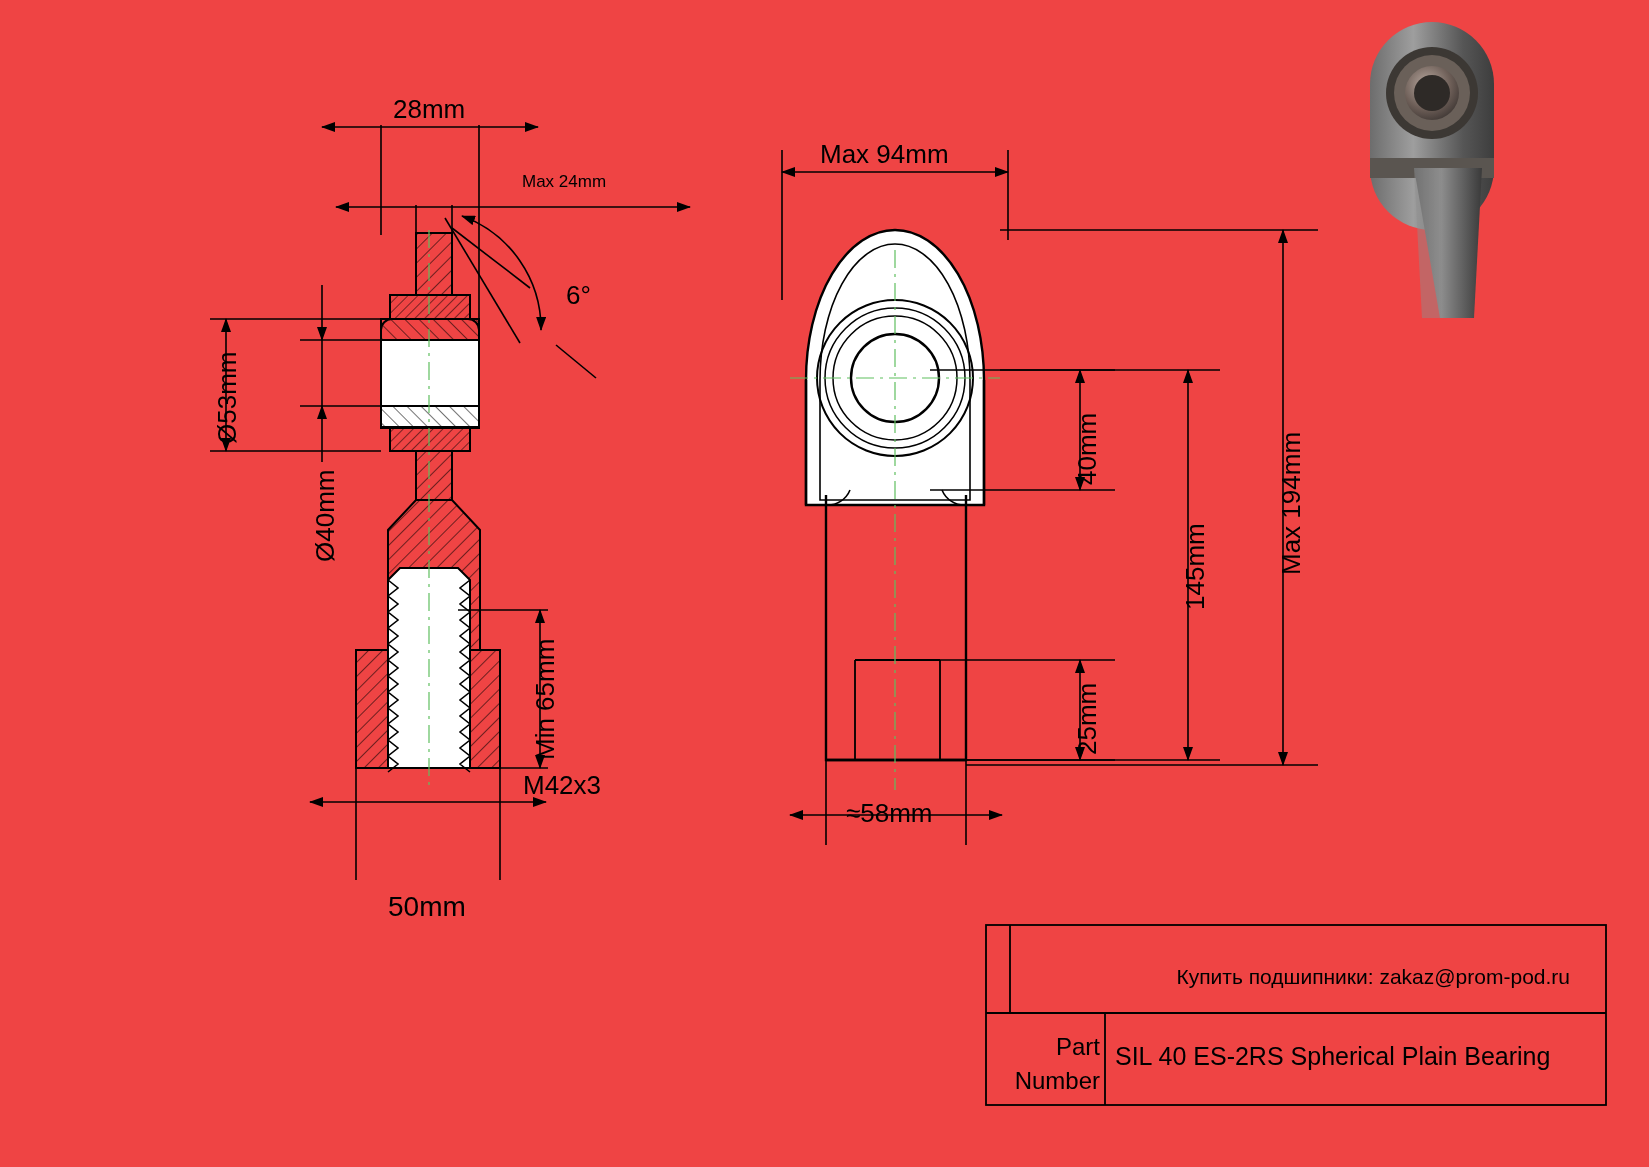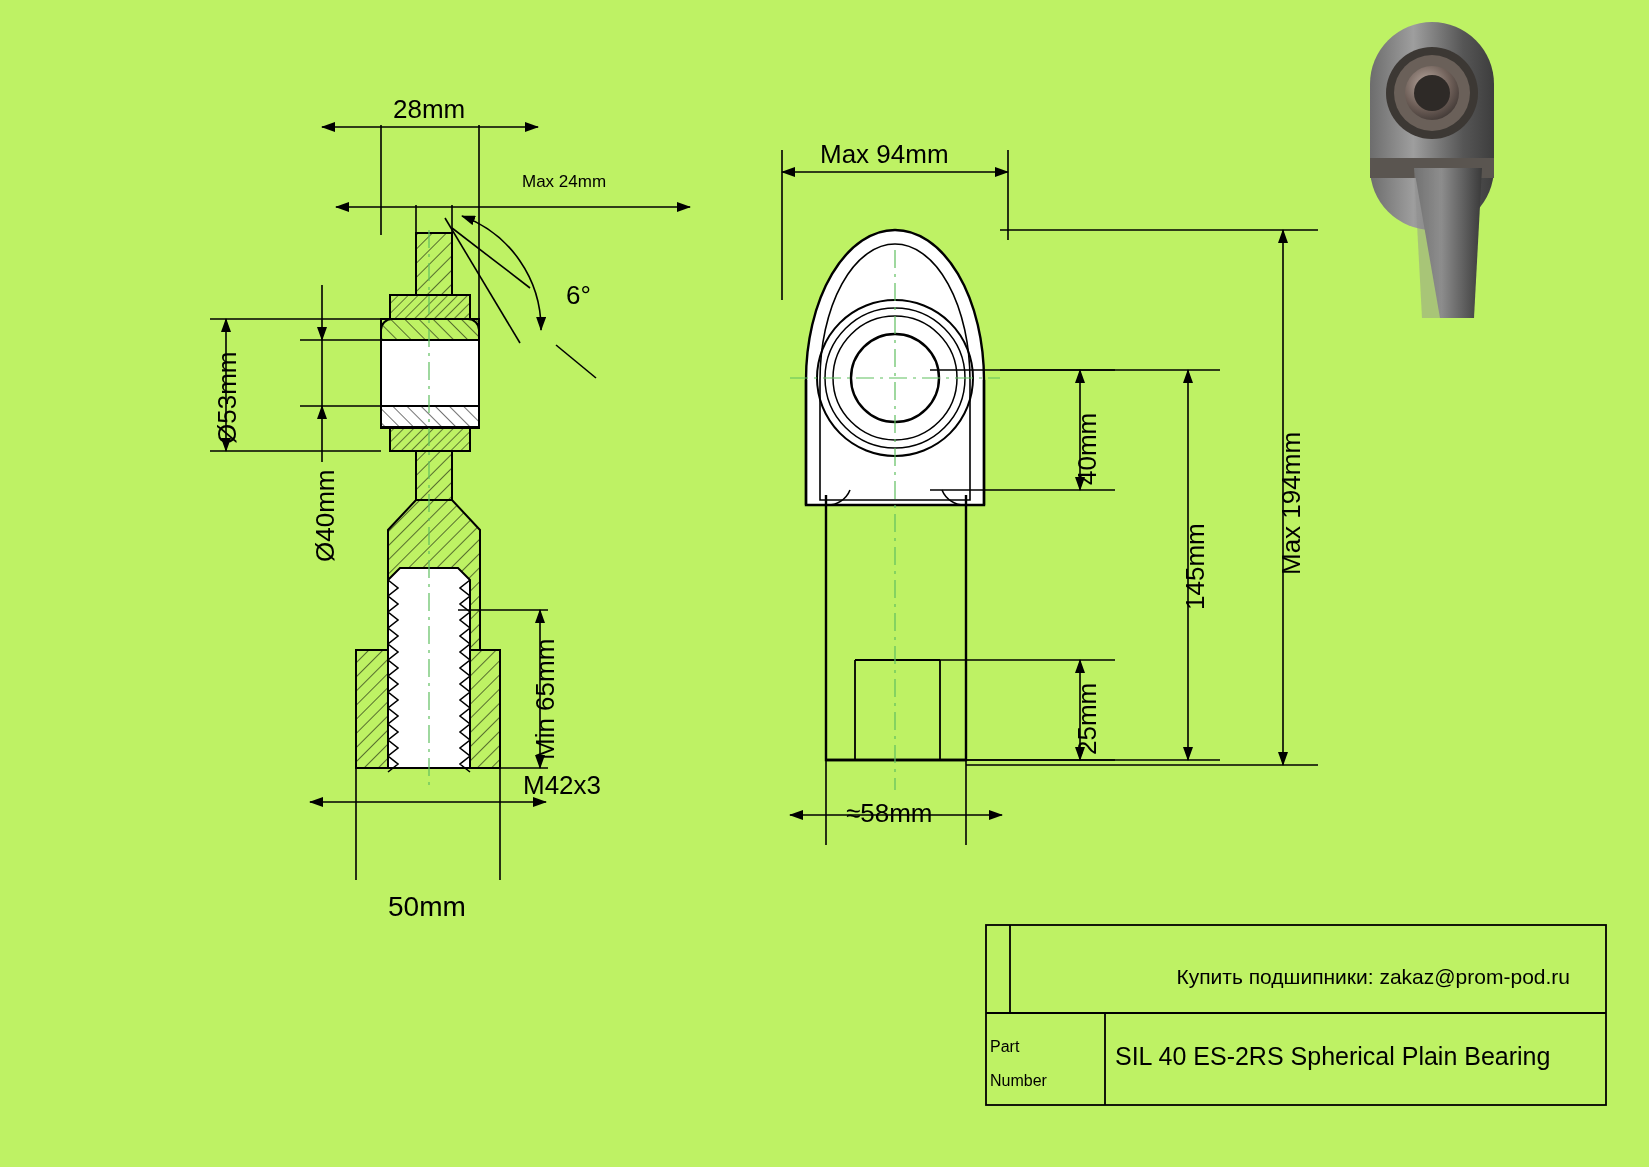--- a/index.html
+++ b/index.html
@@ -8,21 +8,21 @@
     background: #ffffff;
   }
   body {
     font-family: "Liberation Sans", sans-serif;
     color: #000000;
   }
   #page {
     position: relative;
     width: 1649px;
     height: 1167px;
-    background: #bef264;
+    background: #ef4444;
     overflow: hidden;
   }
   #drawing {
     position: absolute;
     left: 0;
     top: 0;
     width: 1649px;
     height: 1167px;
   }
   .lbl {
@@ -48,22 +48,22 @@
     top: 965px;
     width: 540px;
     text-align: right;
     font-size: 21px;
   }
   .tb-part-label {
     position: absolute;
     left: 990px;
     top: 1030px;
     width: 110px;
-    text-align: left;
-    font-size: 16px;
+    text-align: right;
+    font-size: 24px;
     line-height: 34px;
   }
   .tb-part-value {
     position: absolute;
     left: 1115px;
     top: 1042px;
     font-size: 25px;
   }
 </style>
 </head>

